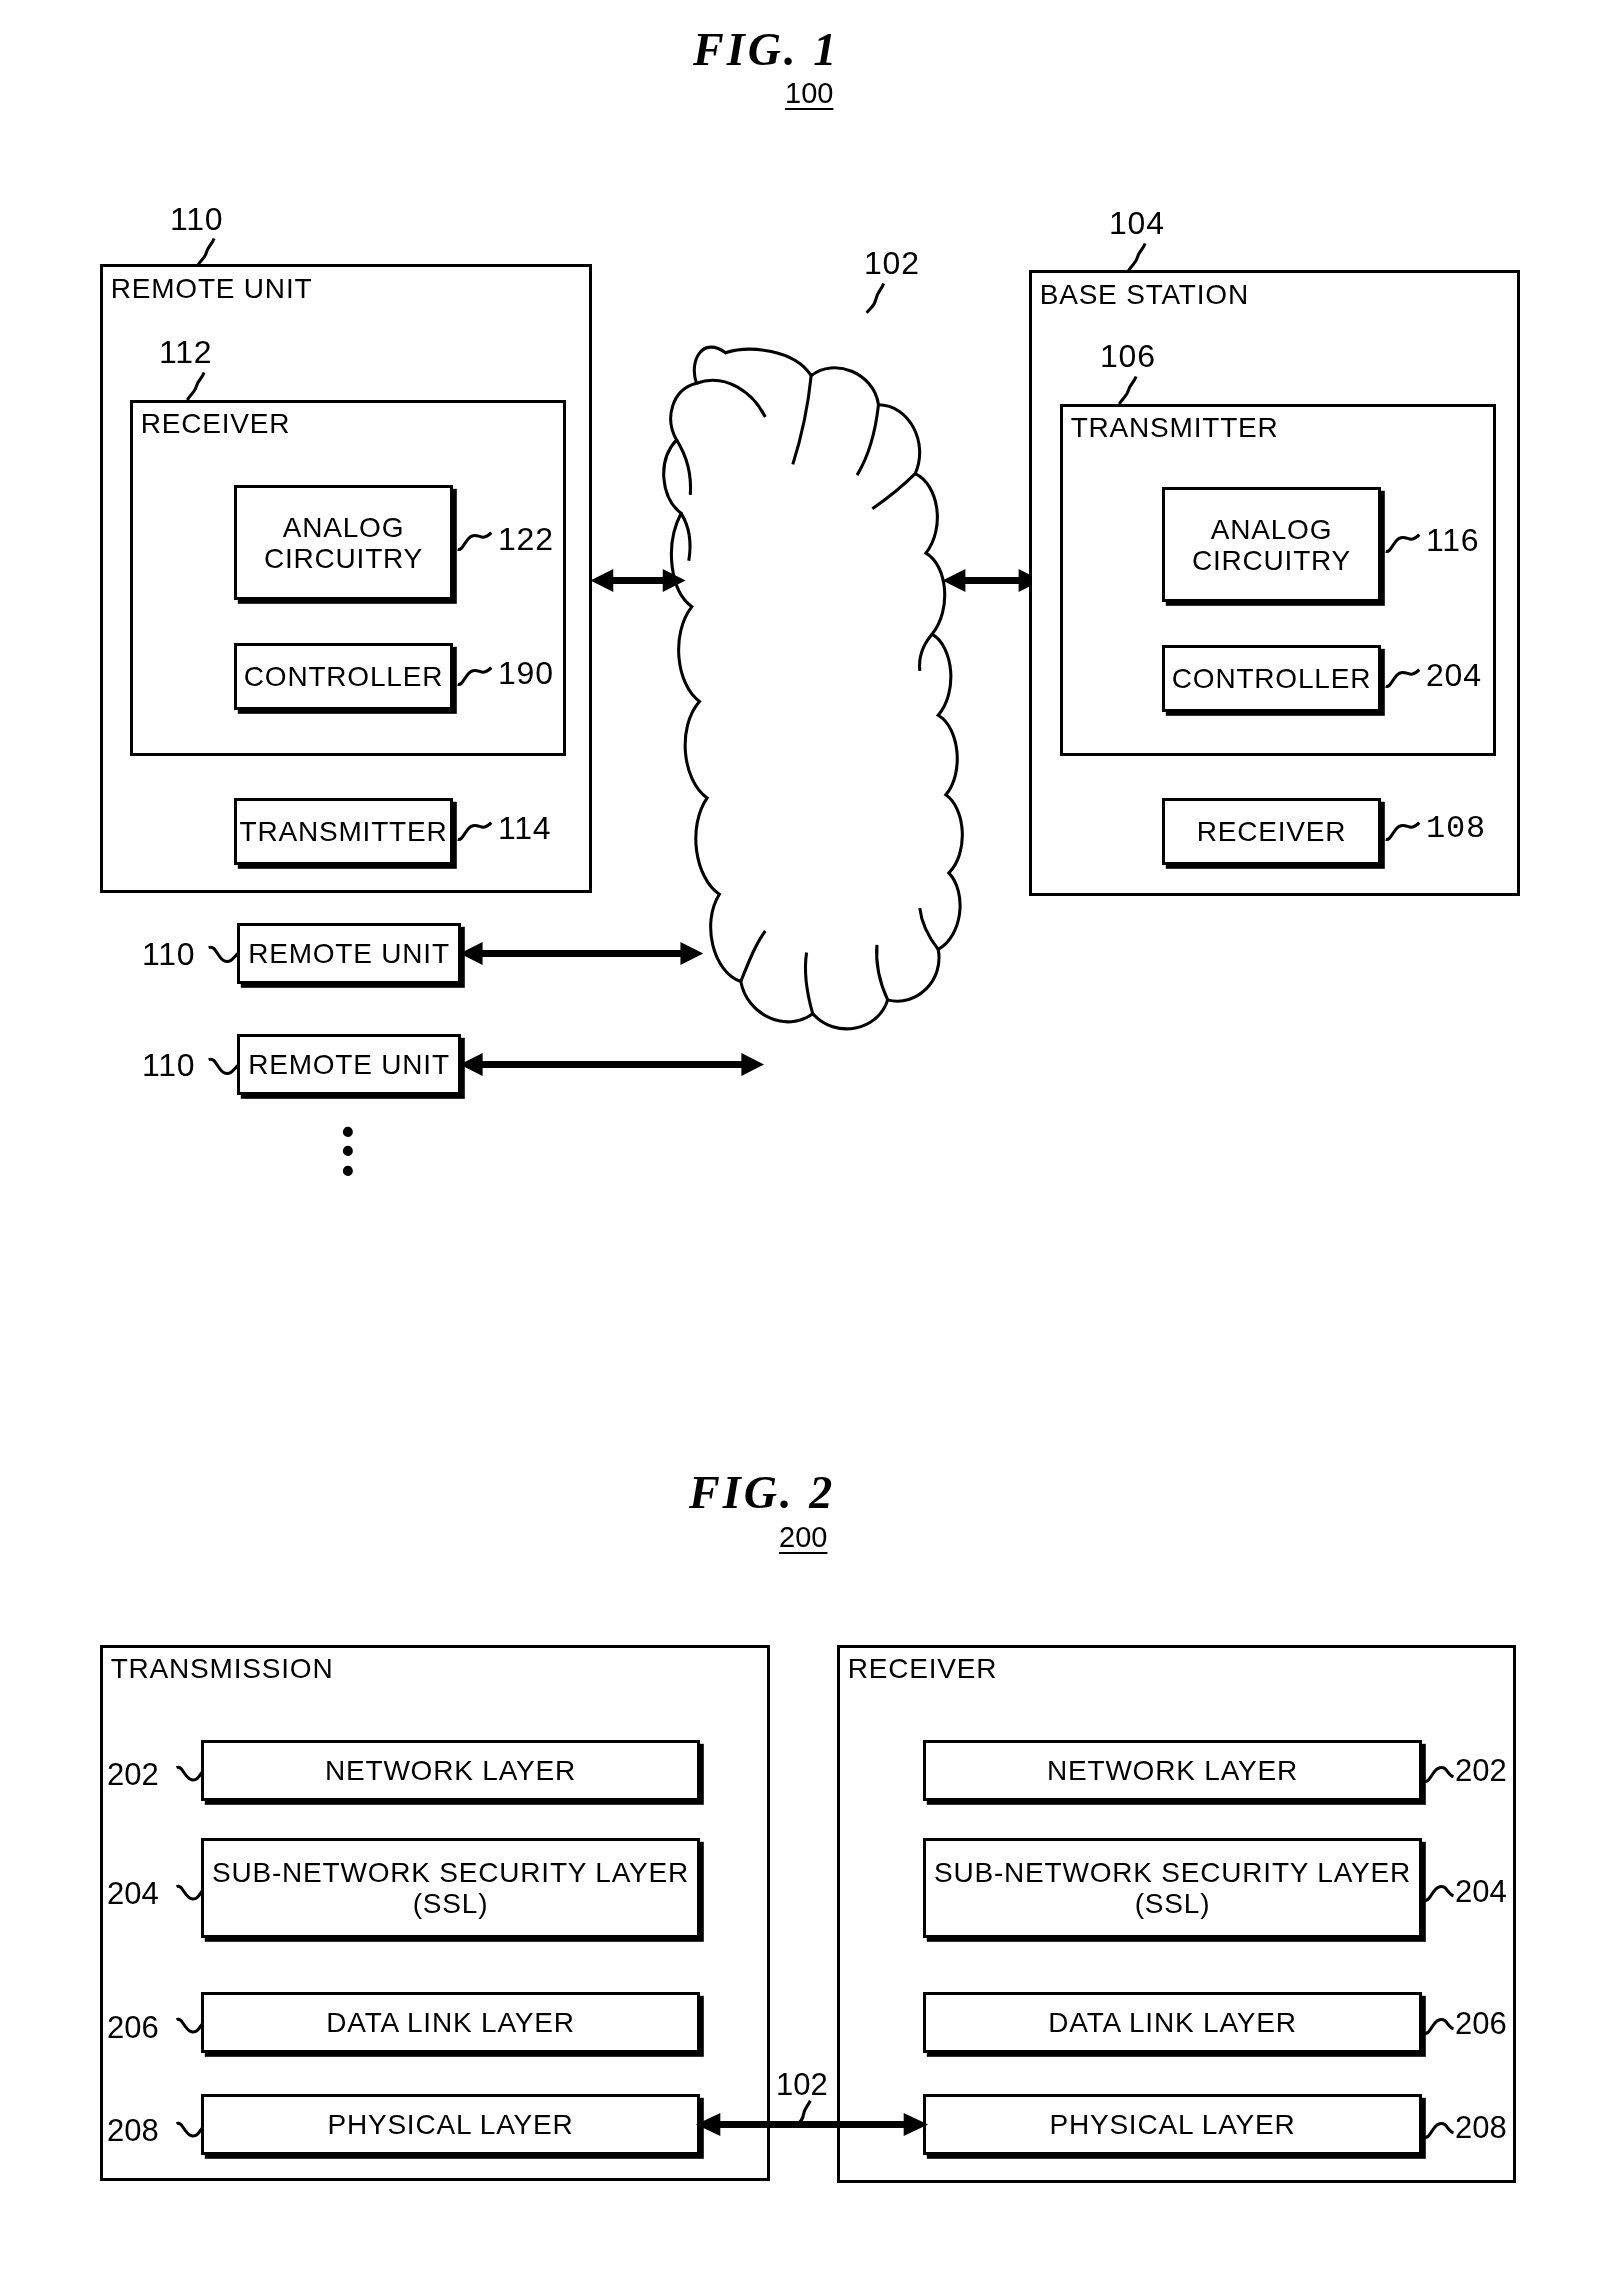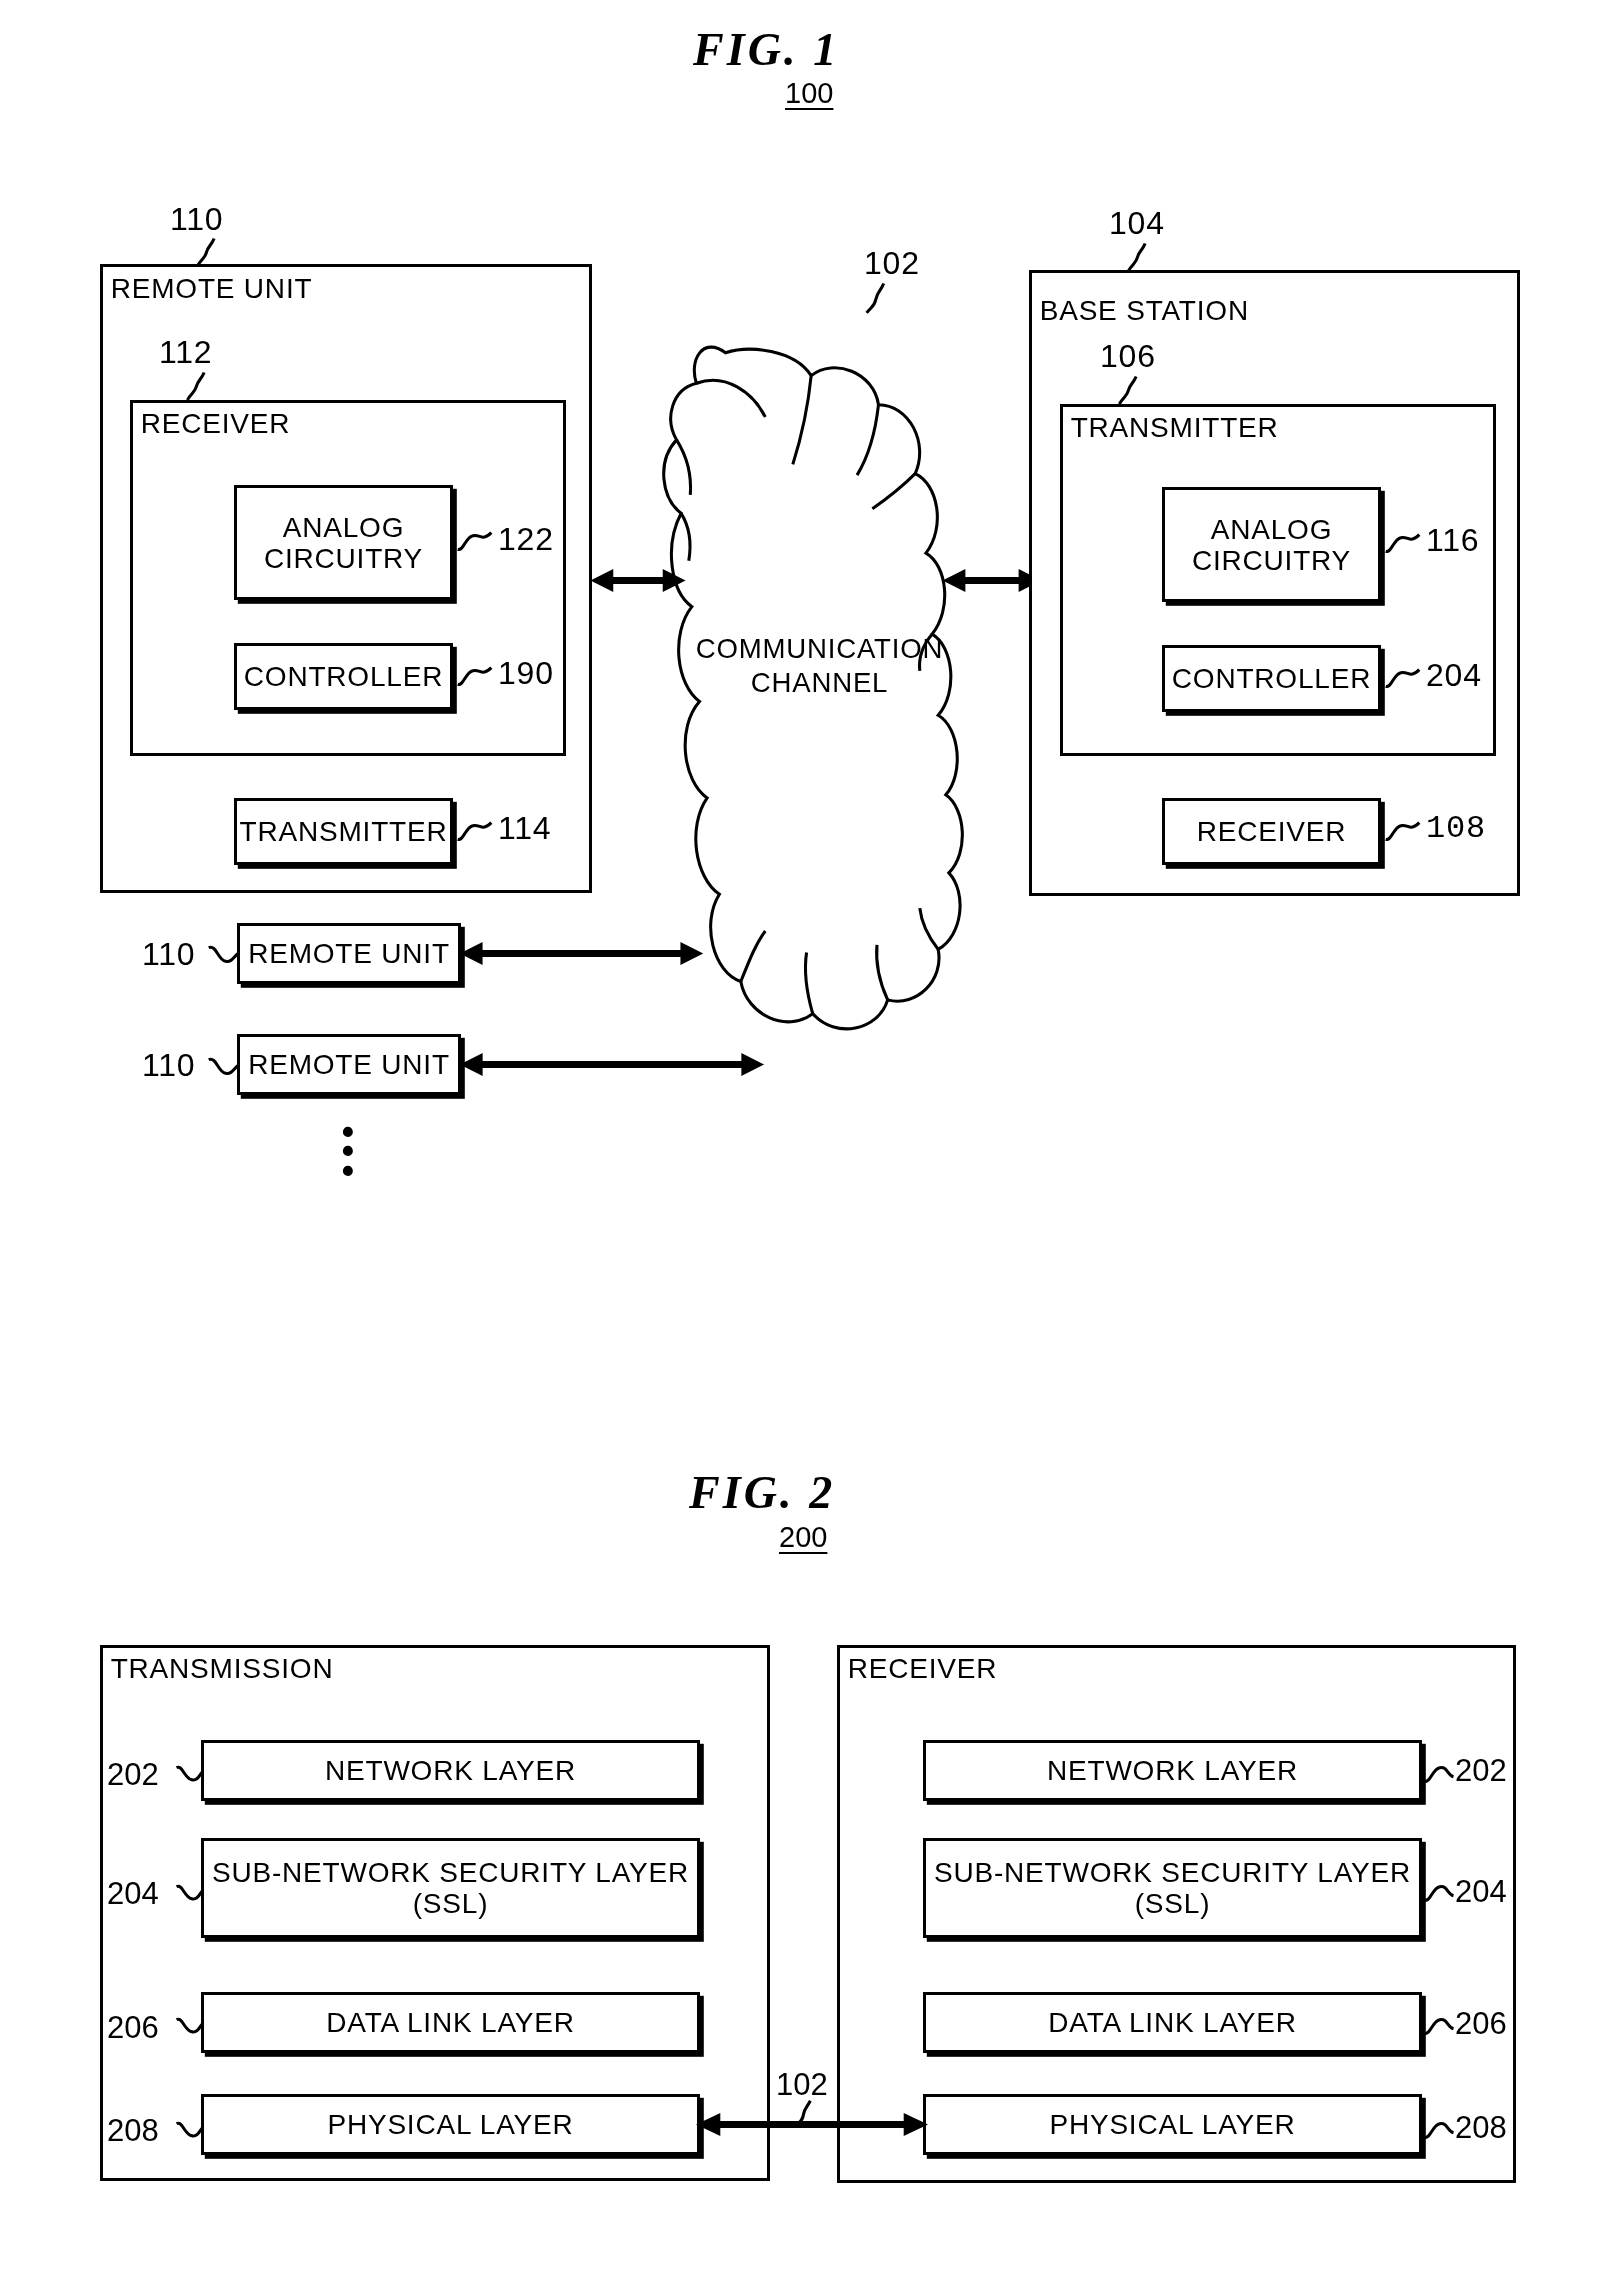--- a/index.html
+++ b/index.html
@@ -192,41 +192,40 @@
     <path d="M214 1004 C206 976, 202 950, 206 924" stroke="#000" stroke-width="4" fill="none"></path>
     <path d="M312 986 C300 960, 296 938, 298 914" stroke="#000" stroke-width="4" fill="none"></path>
     <path d="M378 920 C364 902, 356 884, 354 866" stroke="#000" stroke-width="4" fill="none"></path>
   </svg>
 
   <div class="ref" style="left:864px; top:245px;">102</div>
   <svg class="leader" style="left:862px; top:282px;" width="31" height="34" viewBox="0 0 40 44">
     <path d="M28 2 C24 12, 20 12, 18 22 C16 32, 12 32, 6 40" stroke="#000" stroke-width="4" fill="none"></path>
   </svg>
 
-  <div class="cloud-label" style="left:674px; top:632px; width:291px;"><span>COMMUNICATION<br>CHANNEL</span></div>
 
   <svg class="arrow-svg" style="left:590px; top:563px;" width="96" height="35" viewBox="0 0 125 46">
     <line x1="22" y1="23" x2="103" y2="23" stroke="#000" stroke-width="9"></line>
     <polygon points="0,23 30,8 30,38" fill="#000"></polygon>
     <polygon points="125,23 95,8 95,38" fill="#000"></polygon>
   </svg>
 
   <svg class="arrow-svg" style="left:942px; top:563px;" width="100" height="35" viewBox="0 0 130 46">
     <line x1="22" y1="23" x2="108" y2="23" stroke="#000" stroke-width="9"></line>
     <polygon points="0,23 30,8 30,38" fill="#000"></polygon>
     <polygon points="130,23 100,8 100,38" fill="#000"></polygon>
   </svg>
 
   <div class="ref" style="left:1109px; top:205px;">104</div>
   <svg class="leader" style="left:1122px; top:242px;" width="31" height="32" viewBox="0 0 40 42">
     <path d="M30 2 C26 12, 22 12, 20 20 C18 28, 14 28, 8 38" stroke="#000" stroke-width="4" fill="none"></path>
   </svg>
 
   <div class="box" style="left:1029px; top:270px; width:491px; height:626px;">
-    <div class="box-title" style="left:7.7px; top:6.1px;margin-top:16px;">BASE STATION</div>
+    <div class="box-title" style="left:7.7px; top:6.1px;">BASE STATION</div>
   </div>
 
   <div class="ref" style="left:1100px; top:338px;">106</div>
   <svg class="leader" style="left:1113px; top:375px;" width="31" height="32" viewBox="0 0 40 42">
     <path d="M30 2 C26 12, 22 12, 20 20 C18 28, 14 28, 8 38" stroke="#000" stroke-width="4" fill="none"></path>
   </svg>
 
   <div class="box" style="left:1060px; top:404px; width:436px; height:352px;">
     <div class="box-title" style="left:7.7px; top:4.6px;">TRANSMITTER</div>
   </div>

